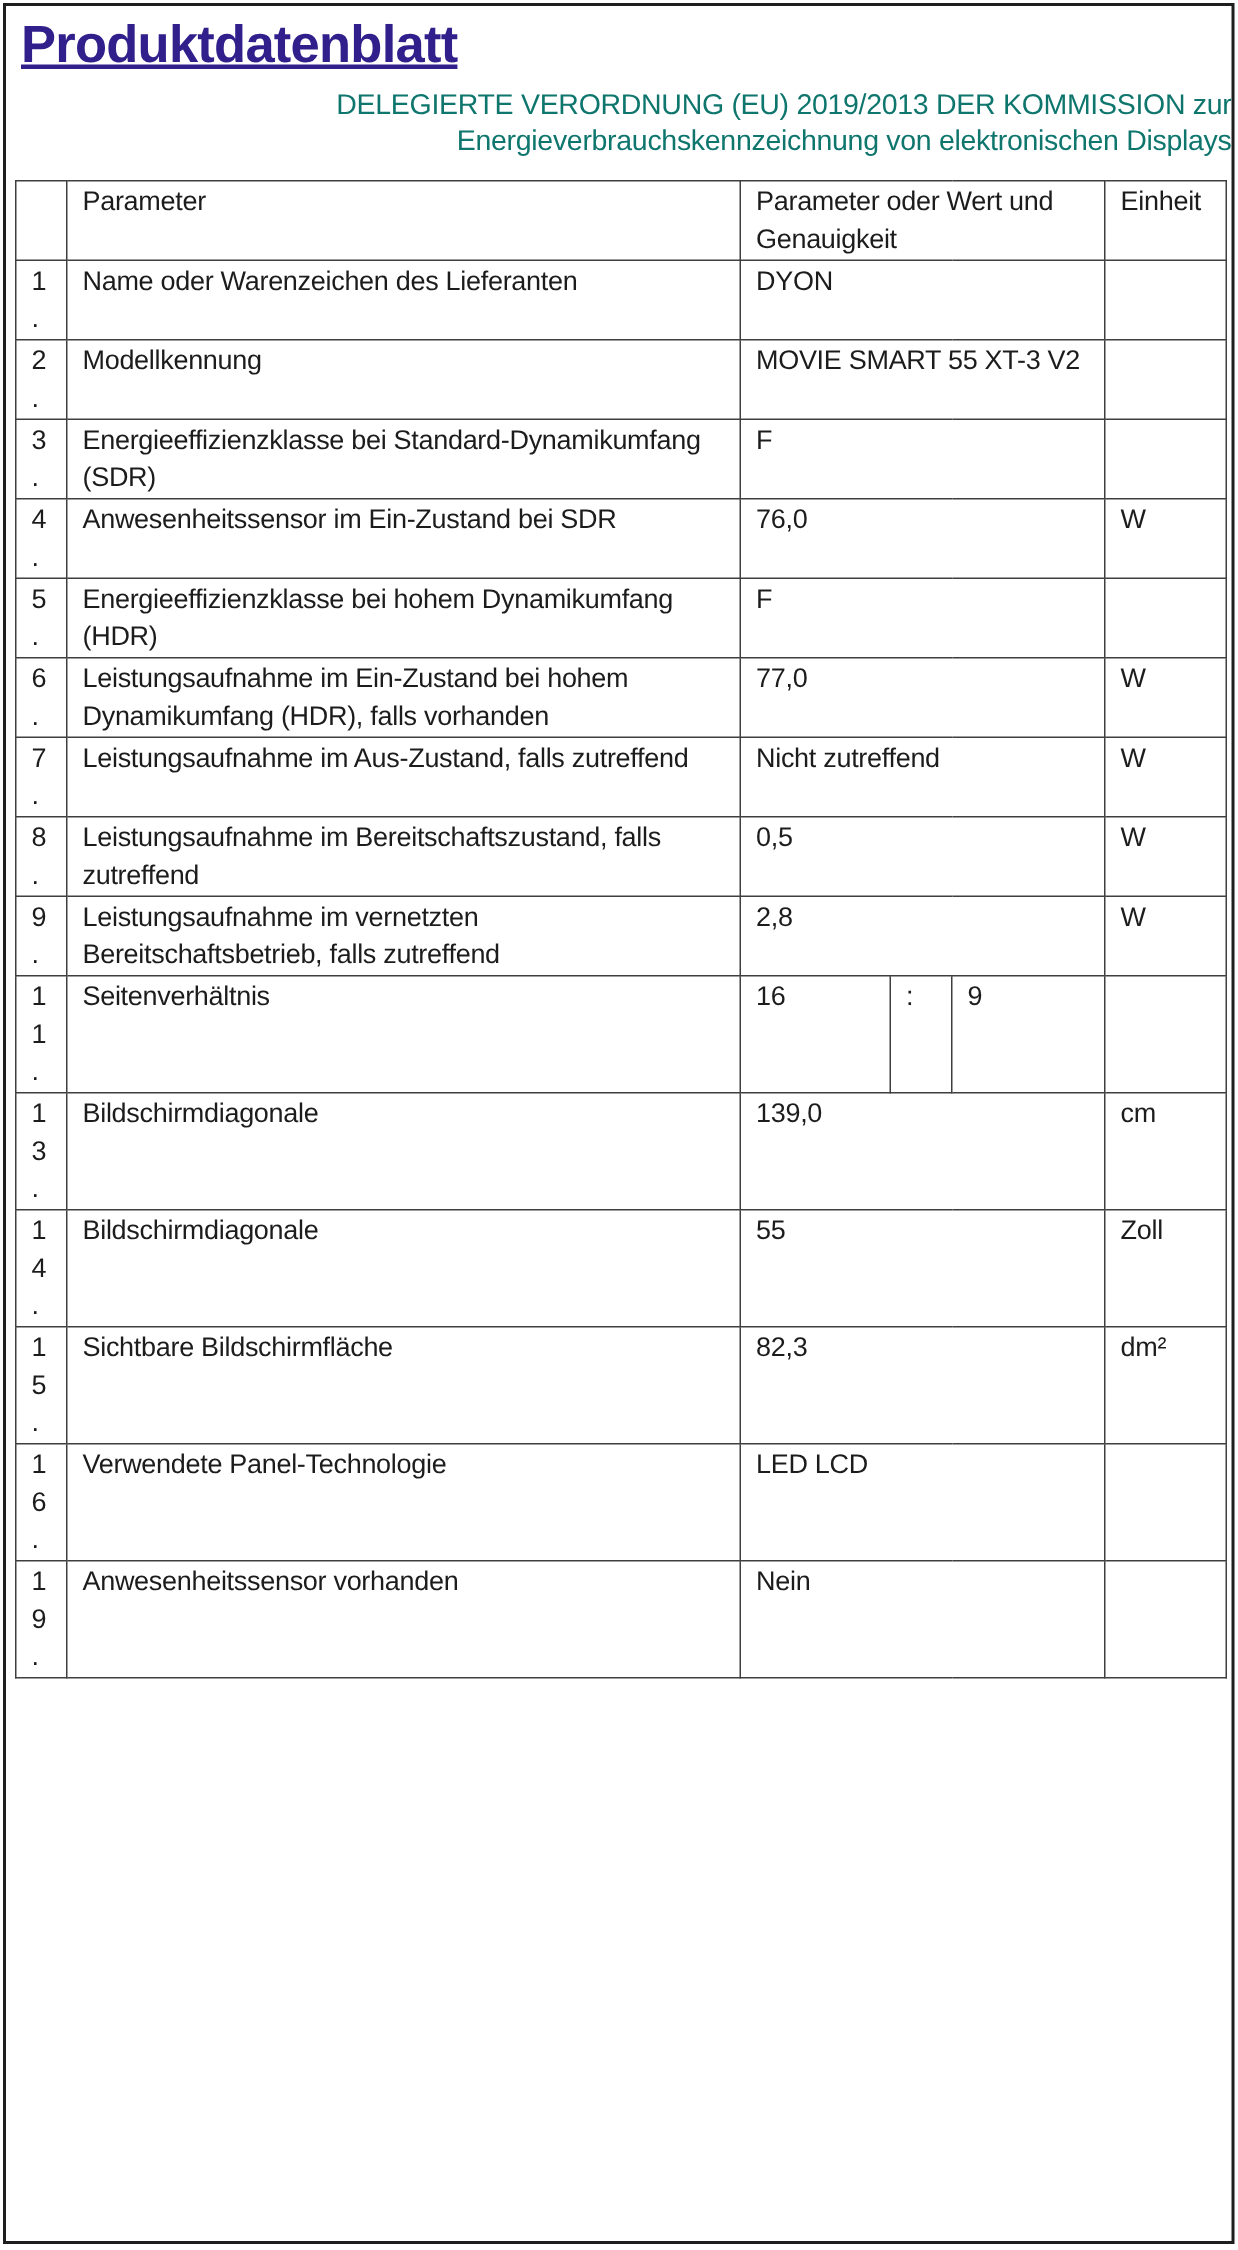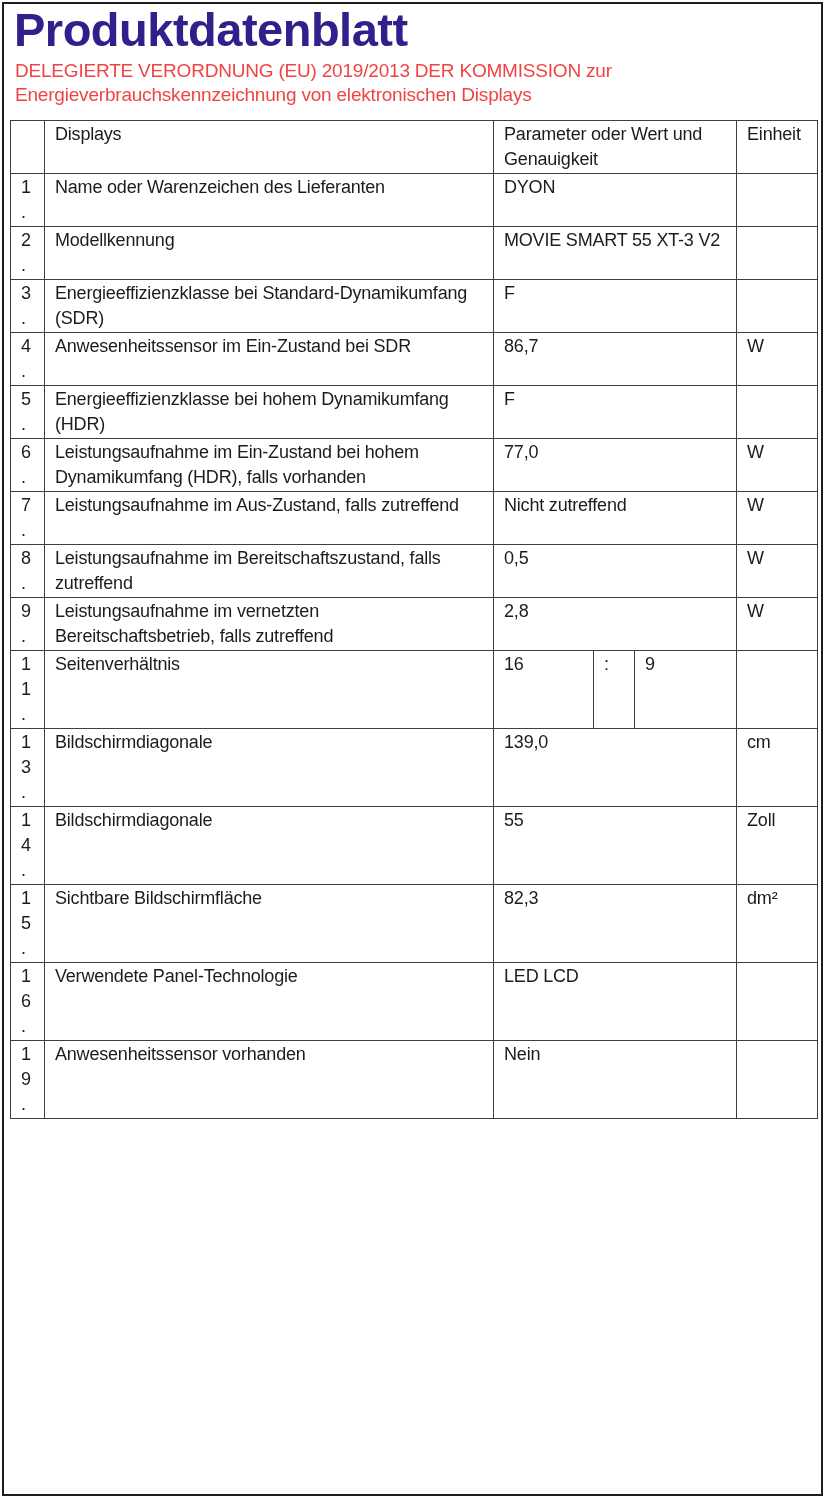--- a/index.html
+++ b/index.html
@@ -11,30 +11,32 @@
   .page {
     position: absolute; left: 2px; top: 2px;
     width: 817px; height: 1490px;
     border: 2px solid #1e1e1e;
     box-sizing: content-box;
     overflow: hidden;
     background: #ffffff;
   }
   .doc-title {
     margin: 6px 0 0 10px;
-    font-size: 47px; font-weight: bold;
+    font-size: 35px; font-weight: bold;
     letter-spacing: -0.5px;
     line-height: 40px;
     color: #31208c;
+    text-decoration: underline;
   }
   .subtitle {
     margin: 9px 0 0 11px;
     font-size: 19px; line-height: 24px;
     letter-spacing: -0.2px;
-    color: #ef4444;
+    color: #0f766e;
+    text-align: right;
   }
   table.datasheet {
     border-collapse: collapse;
     table-layout: fixed;
     width: 807px;
     margin: 13px 0 0 6px;
     font-size: 18px;
   }
   table.datasheet td, table.datasheet th {
     border: 1px solid #3f3f3f;
@@ -72,21 +74,21 @@
         <col style="width:410px">
       <col style="width:100px">
         <col style="width:41px">
         <col style="width:102px">
       <col style="width:81px">
     </colgroup>
 
     <tbody>
         <tr>
       <th class="c-head"></th>
-      <th class="c-head" colspan="2">Displays</th>
+      <th class="c-head" colspan="2">Parameter</th>
       <th class="c-head" colspan="3">Parameter oder Wert und Genauigkeit</th>
       <th class="c-head">Einheit</th>
     </tr>
 
     <tr>
       <td class="c-num">1.</td>
       <td colspan="2">Name oder Warenzeichen des Lieferanten</td>
       <td colspan="3">DYON</td>
       <td class="c-unit"></td>
     </tr>
@@ -102,21 +104,21 @@
     <tr>
       <td class="c-num">3.</td>
       <td colspan="2">Energieeffizienzklasse bei Standard-Dynamikumfang (SDR)</td>
       <td colspan="3">F</td>
       <td class="c-unit"></td>
     </tr>
 
     <tr>
       <td class="c-num">4.</td>
       <td colspan="2">Anwesenheitssensor im Ein-Zustand bei SDR</td>
-      <td colspan="3" class="c-val-right">86,7</td>
+      <td colspan="3" class="c-val-right">76,0</td>
       <td class="c-unit">W</td>
     </tr>
 
     <tr>
       <td class="c-num">5.</td>
       <td colspan="2">Energieeffizienzklasse bei hohem Dynamikumfang (HDR)</td>
       <td colspan="3">F</td>
       <td class="c-unit"></td>
     </tr>
 

